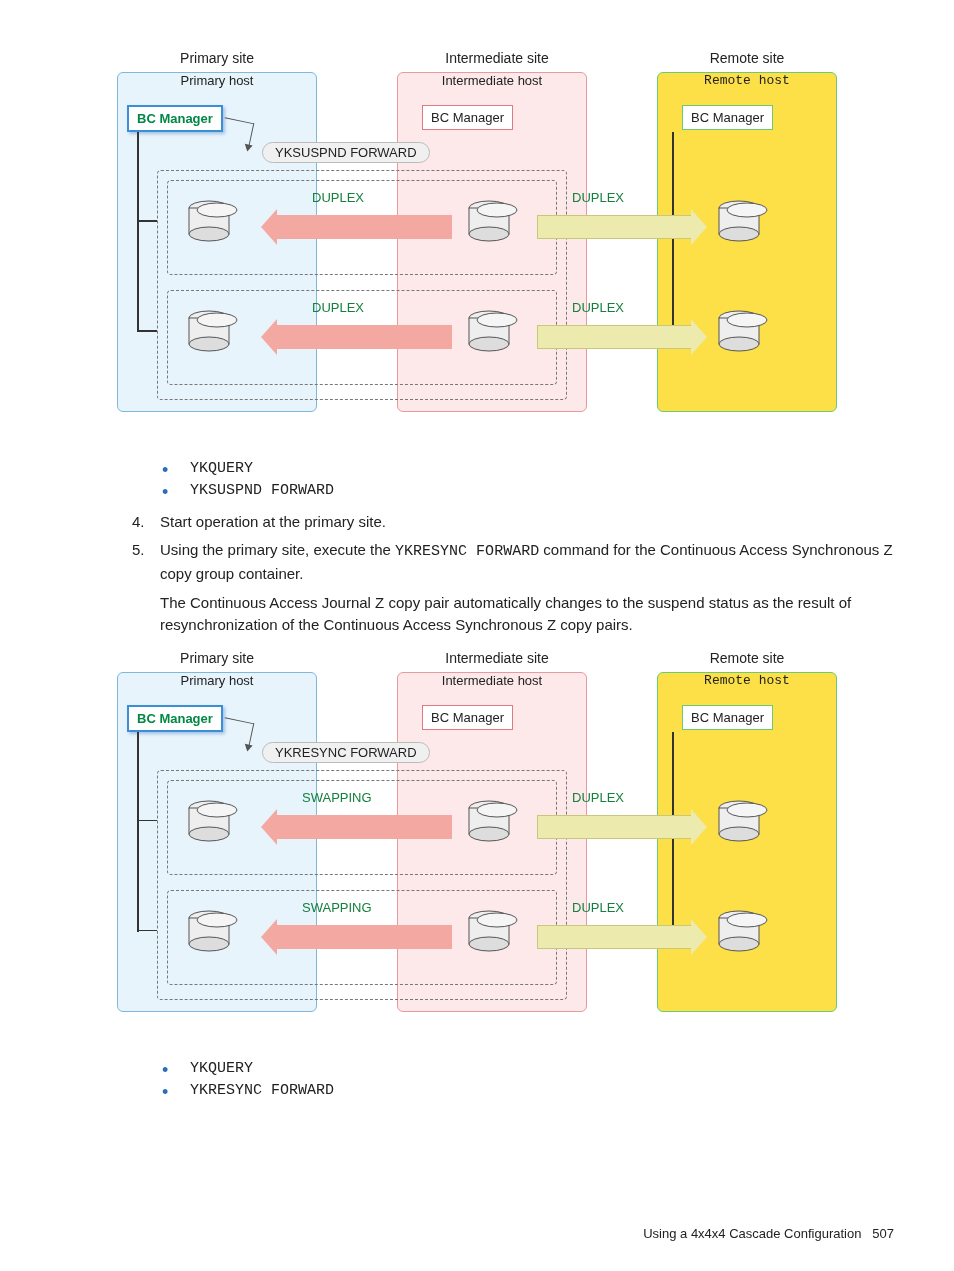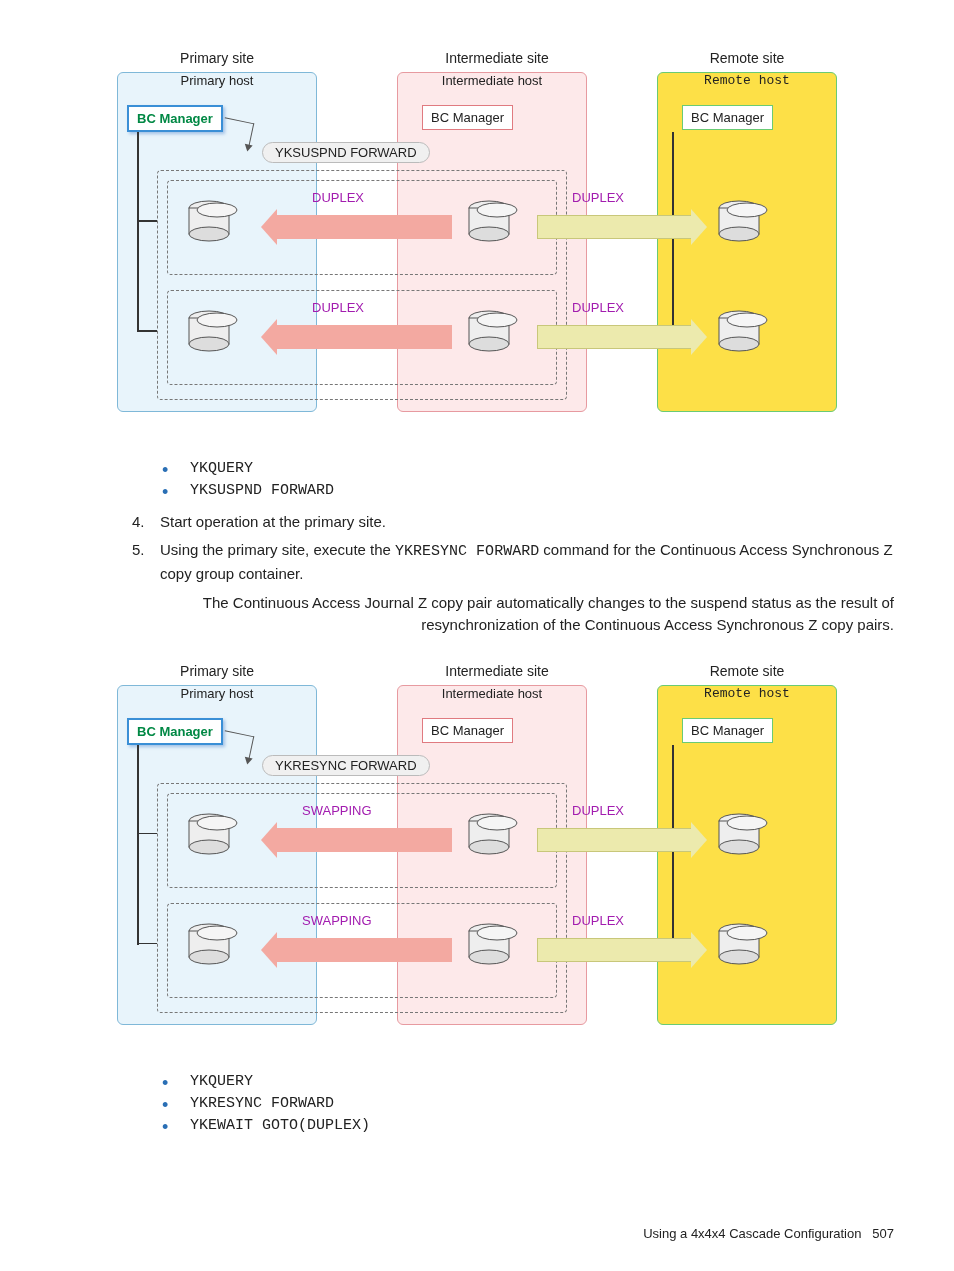--- a/index.html
+++ b/index.html
@@ -12,34 +12,34 @@
   .site-remote { background: #fde047; border: 1px solid #6acb74; font-family: Liberation Mono, monospace; }
   .host-label { font-size: 13px; text-align: center; padding-top: 0; }
   .bcm { position: absolute; font-size: 13px; background: #fff; border: 1px solid #aaa; padding: 4px 8px; text-align: center; }
   .bcm-primary { border: 2px solid #3a8fd6; color: #084; font-weight: bold; box-shadow: 2px 2px 3px rgba(60,120,200,0.4); }
   .disk { position: absolute; width: 55px; height: 45px; }
   .dash-group { position: absolute; border: 1.5px dashed #777; border-radius: 4px; }
   .arrow-red { position: absolute; height: 24px; background: #f3a9a1; }
   .arrow-red::before { content:""; position:absolute; left:-16px; top:-6px; border-right:16px solid #f3a9a1; border-top:18px solid transparent; border-bottom:18px solid transparent; }
   .arrow-yel { position: absolute; height: 24px; background: #eceaad; border:1px solid #c8c77a; }
   .arrow-yel::after { content:""; position:absolute; right:-16px; top:-7px; border-left:16px solid #eceaad; border-top:18px solid transparent; border-bottom:18px solid transparent; }
-  .state-label { position: absolute; font-size: 13px; font-weight: normal; color: #a21caf; background: transparent; z-index: 5; }
+  .state-label { position: absolute; font-size: 13px; font-weight: normal; color: #15803d; background: transparent; z-index: 5; }
   .cmd-bubble { position: absolute; background: #f0f0f0; border: 1px solid #bbb; border-radius: 12px; padding: 2px 12px; font-size: 13px; z-index: 6; }
   .curvearrow { position: absolute; width: 30px; height: 25px; border-right: 1.5px solid #555; border-top: 1.5px solid #555; transform: rotate(12deg); }
   .curvearrow::after { content:""; position:absolute; right:-4px; bottom:-4px; border-left:4px solid transparent; border-right:4px solid transparent; border-top:7px solid #555; }
   .vline { position:absolute; width:1.5px; background:#333; }
   .hline { position:absolute; height:1.5px; background:#333; }
 
   ul.cmds { list-style: none; padding-left: 130px; margin-bottom: 12px; }
   ul.cmds li { font-family: "Courier New", monospace; font-size: 15px; margin: 5px 0; position: relative; }
   ul.cmds li::before { content:"•"; color:#2a6fb5; position:absolute; left:-28px; font-size:18px; font-family: Arial; }
   ol.steps { list-style: none; padding-left: 100px; margin-bottom: 8px; }
   ol.steps li { margin: 4px 0 6px 0; position: relative; line-height: 1.45; }
   ol.steps li .num { position:absolute; left:-28px; }
-  .body-para { padding-left: 100px; line-height: 1.45; margin-bottom: 27px; text-align: right; }
+  .body-para { padding-left: 100px; line-height: 1.45; margin-bottom: 14px; }
   code.inline { font-family: "Courier New", monospace; }
   .footer { position:absolute; bottom:30px; right:60px; font-size:13px; }
 </style>
 </head>
 <body>
 
 <div class="diagram">
   <div class="site-label" style="left:30px; top:0; width:140px;">Primary site</div>
   <div class="site-label" style="left:300px; top:0; width:160px;">Intermediate site</div>
   <div class="site-label" style="left:560px; top:0; width:140px;">Remote site</div>
@@ -210,18 +210,17 @@
 
   <div class="state-label" style="left:185px; top:140px;">SWAPPING</div>
   <div class="state-label" style="left:455px; top:140px;">DUPLEX</div>
   <div class="state-label" style="left:185px; top:250px;">SWAPPING</div>
   <div class="state-label" style="left:455px; top:250px;">DUPLEX</div>
 </div>
 
 <ul class="cmds">
   <li>YKQUERY</li>
   <li>YKRESYNC FORWARD</li>
-  <li>YKEWAIT GOTO(DUPLEX)</li>
 </ul>
 
 <div class="footer">
   <span>Using a 4x4x4 Cascade Configuration</span>&nbsp;&nbsp;&nbsp;<span>507</span>
 </div>
 
 </body></html>

